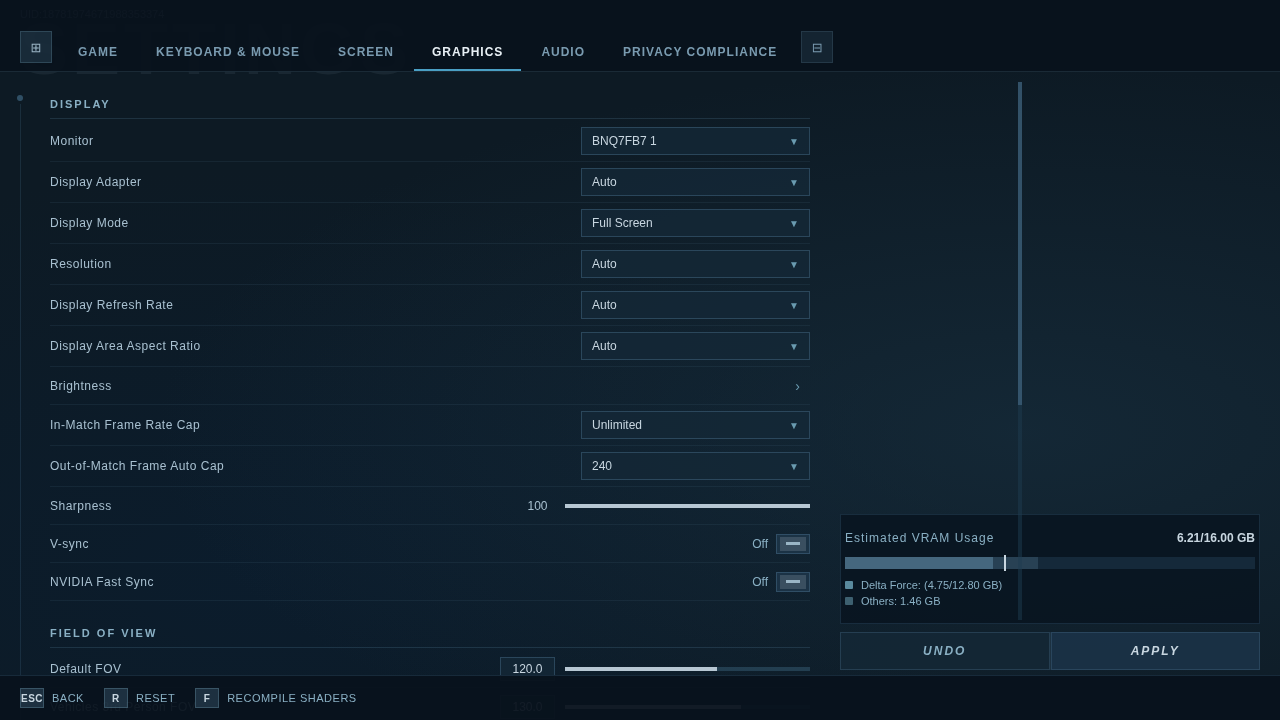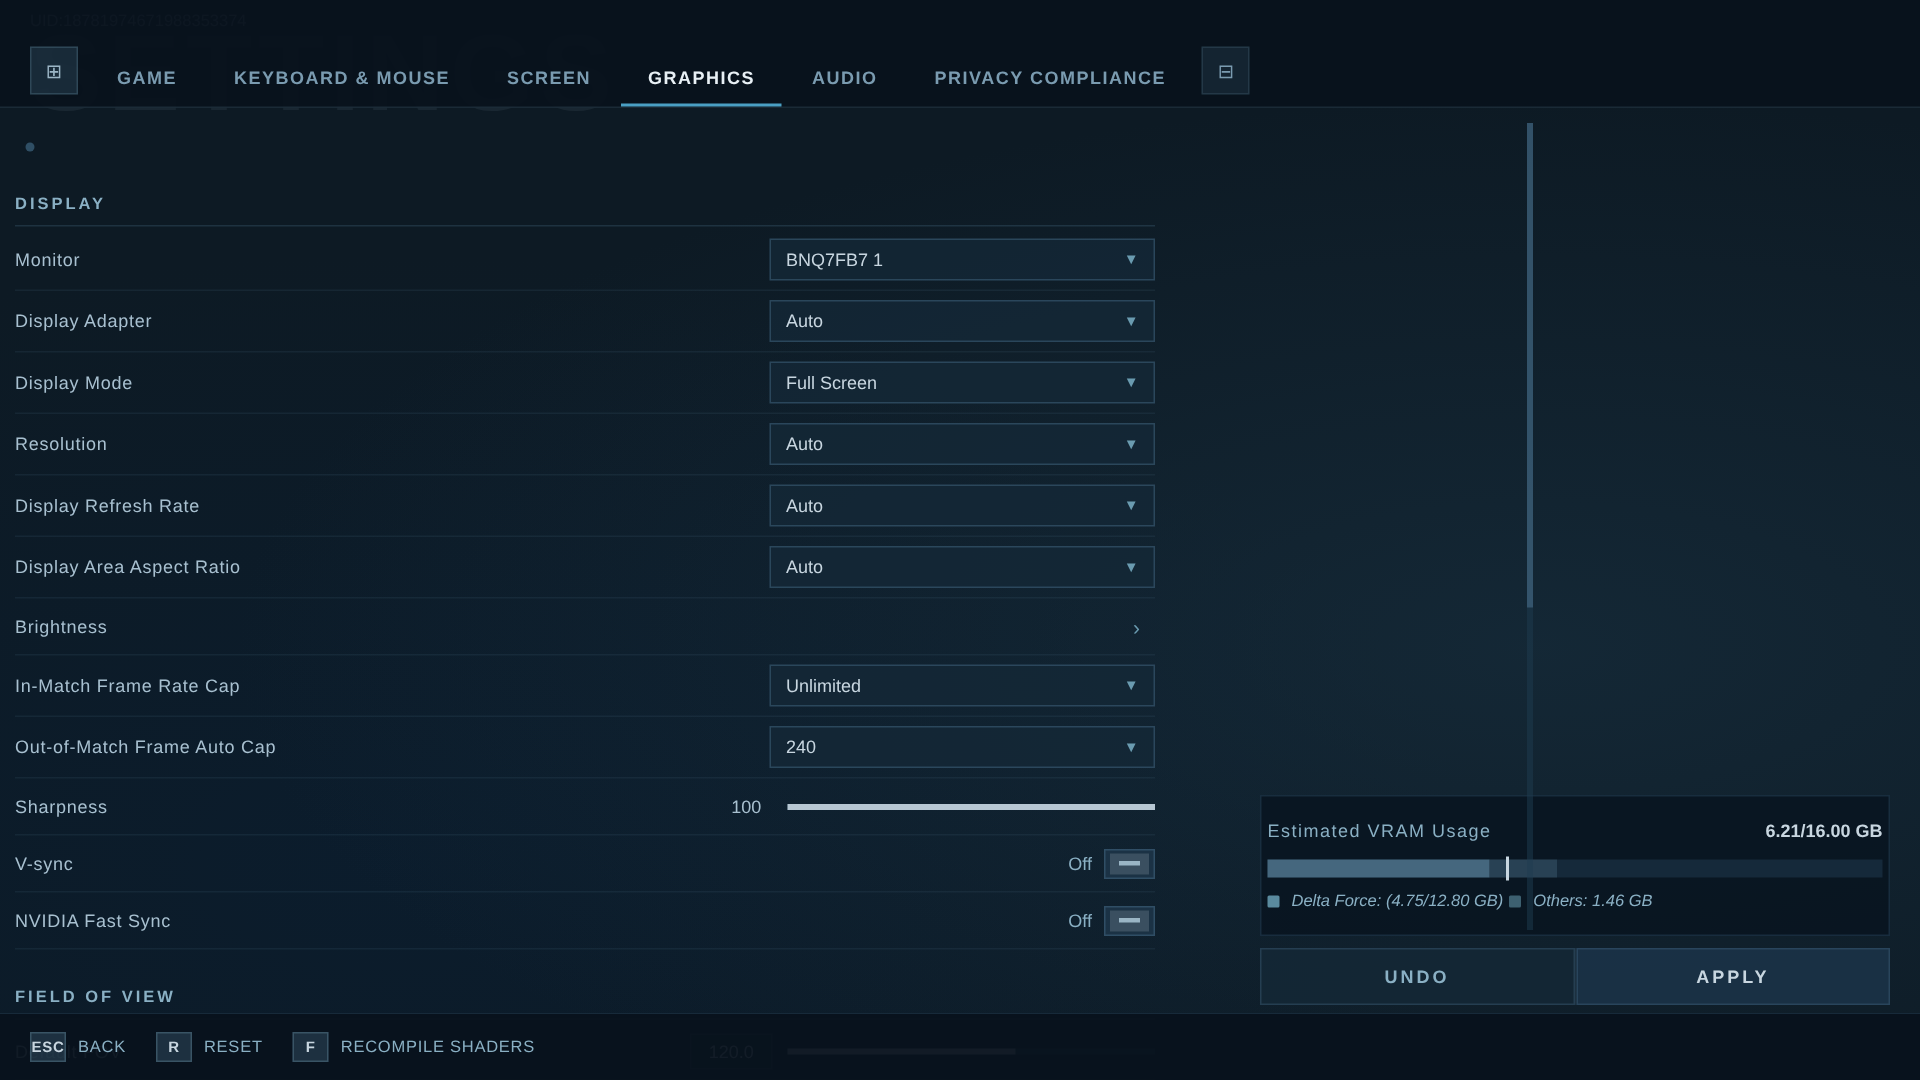--- a/index.html
+++ b/index.html
@@ -123,21 +123,20 @@
 
     
     .main-content {
       position: absolute;
       top: 72px;
       left: 0;
       right: 0;
       bottom: 0;
       display: flex;
       z-index: 5;
-      flex-direction: column;
     }
 
     
     .side-indicator {
       width: 40px;
       display: flex;
       flex-direction: column;
       align-items: center;
       padding-top: 20px;
     }
@@ -201,21 +200,21 @@
     }
 
     .setting-value {
       display: flex;
       align-items: center;
       gap: 6px;
     }
 
     
     .dropdown {
-      width: 257px;
+      width: 229px;
       height: 28px;
       background: rgba(20,40,55,0.8);
       border: 1px solid rgba(80,120,150,0.4);
       color: #c8d6e0;
       font-size: 12px;
       display: flex;
       align-items: center;
       justify-content: space-between;
       padding: 0 10px;
       cursor: pointer;
@@ -365,23 +364,22 @@
     .vram-marker {
       position: absolute;
       top: -2px;
       width: 2px;
       height: 16px;
       background: #c8d6e0;
     }
 
     .vram-legend {
       display: flex;
-      flex-direction: row;
+      flex-direction: column;
       gap: 4px;
-      font-style: italic;
     }
 
     .vram-legend-item {
       display: flex;
       align-items: center;
       gap: 8px;
       font-size: 11px;
       color: #8ab0c4;
     }
 
@@ -693,21 +691,21 @@
       <div class="legend-dot" style="background: #5a8a9e;"></div>
       <span>Delta Force: (4.75/12.80 GB)</span>
     </div>
     <div class="vram-legend-item">
       <div class="legend-dot" style="background: #3d6070;"></div>
       <span>Others: 1.46 GB</span>
     </div>
   </div>
 </div>
 
-<div class="action-buttons" style="bottom: 50px;">
+<div class="action-buttons" style="bottom: 50px; font-style: italic;">
   <div class="action-btn btn-undo">UNDO</div>
   <div style="width:1px; background: rgba(80,120,150,0.2);"></div>
   <div class="action-btn btn-apply">APPLY</div>
 </div>
 
 <div class="bottom-bar">
   <div class="bottom-btn">
     <div class="btn-key">Esc</div>
     <span>Back</span>
   </div>

